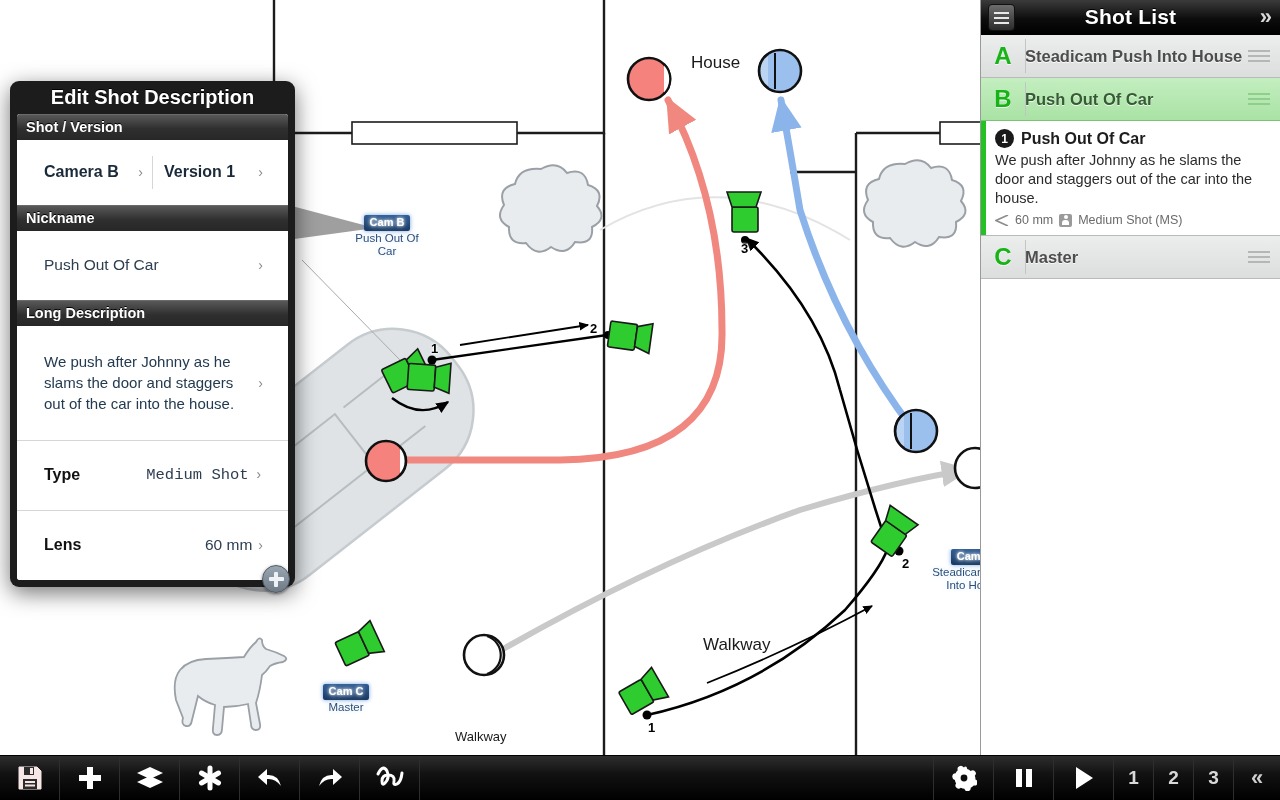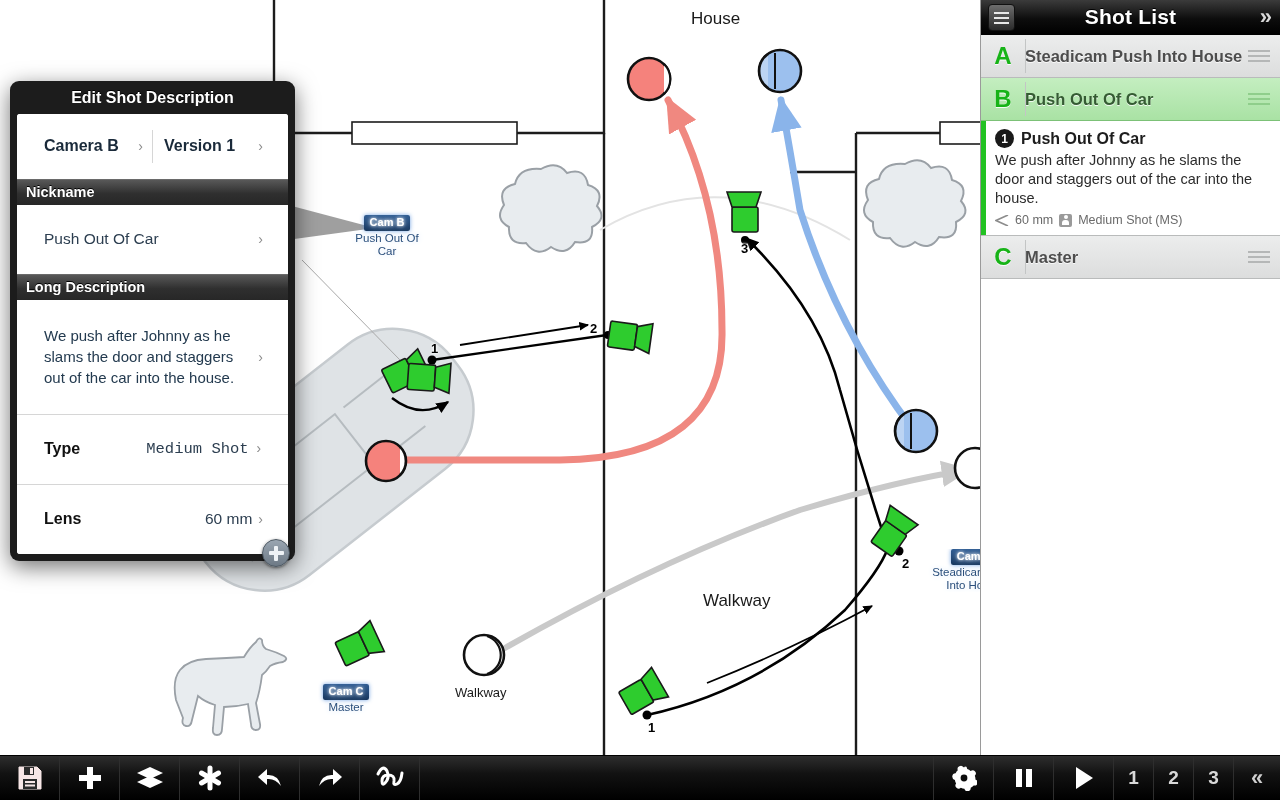--- a/index.html
+++ b/index.html
@@ -14,21 +14,21 @@
   #canvas {
     position: absolute; left: 0; top: 0;
     width: 980px; height: 755px;
     background: #ffffff; overflow: hidden;
   }
   #canvas svg { position: absolute; left: 0; top: 0; }
 
   .map-label {
     position: absolute;
     font-family: "Liberation Sans", sans-serif;
-    color: #1a1a1a; white-space: nowrap;
+    color: #1a1a1a; white-space: nowrap; margin-top: 44px;
   }
   .map-label.house   { font-size: 17px; left: 691px; top: 9px; }
   .map-label.walkway { font-size: 17px; left: 703px; top: 591px; }
   .map-label.neighbor{ font-size: 13px; left: 455px; top: 685px; }
 
   
   .cam-tag {
     position: absolute; text-align: center;
     font-size: 11px; line-height: 13px;
     color: #2a4f7c; text-shadow: 0 0 3px #fff, 0 0 6px #cfe0f5;
@@ -169,21 +169,21 @@
   #dialog {
     position: absolute; left: 10px; top: 81px; width: 285px;
     background: #1c1c1c;
     border-radius: 9px;
     padding: 0 0 7px 0;
     box-shadow: 0 6px 22px rgba(0,0,0,.55);
     overflow: visible;
   }
   #dialog .dlg-title {
     height: 33px; display: flex; align-items: center; justify-content: center;
-    color: #fff; font-size: 16px; font-weight: bold;
+    color: #fff; font-size: 20px; font-weight: bold;
     text-shadow: 0 -1px 0 #000;
   }
   .dlg-body { margin: 0 7px; border-radius: 3px; overflow: hidden; background: #fff; }
   .grp-head {
     background: linear-gradient(#585858, #2f2f2f 55%, #272727);
     color: #ffffff; font-size: 14.5px; font-weight: bold;
     padding: 4px 9px 5px 9px;
     text-shadow: 0 -1px 0 #000;
     border-top: 1px solid #6a6a6a;
   }
@@ -457,20 +457,21 @@
           <i></i>
         </div>
     </div>
   </div>
 
   <div id="dialog">
     <div class="dlg-title">Edit Shot Description</div>
 
     <div class="dlg-body">
 
+      <div class="grp-head">Shot / Version</div>
       <div class="grp-row">
         <div class="half">
           <span>Camera B</span>
           <span class="chev">›</span>
         </div>
         <div class="half">
           <span>Version 1</span>
           <span class="chev">›</span>
         </div>
       </div>

